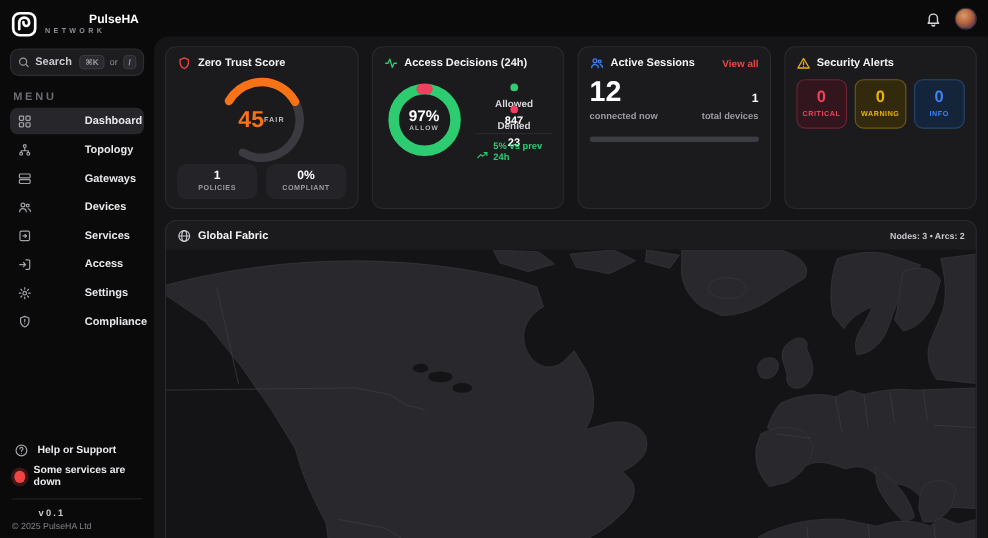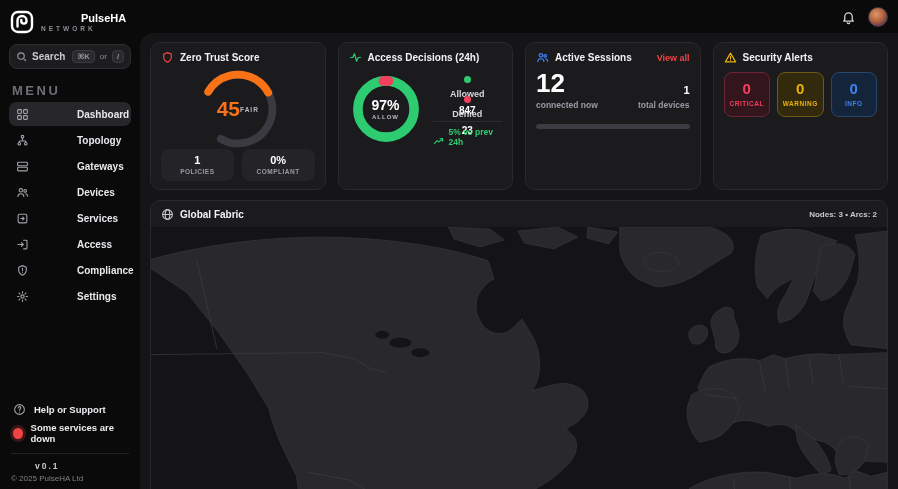--- a/index.html
+++ b/index.html
@@ -17,21 +17,21 @@
   .brand { display:flex; align-items:center; gap:7px; padding:2px 1px 10px 1px; }
   .brand-logo { width:24px; height:24px; color:#fff; }
   .brand-name { font-size:11px; font-weight:bold; color:#fff; line-height:1.15;padding-left:40px; }
   .brand-sub { font-size:6.5px; font-weight:bold; letter-spacing:3px; color:#8d8d95; }
   .searchbox { display:flex; align-items:center; gap:5px; height:25px;
     background:#1d1d20; border:1px solid #2d2d32; border-radius:8px; padding:0 6px; }
   .searchbox .ph { font-size:10px; font-weight:bold; color:#c9c9cf; flex:1; }
   .kbd { font-size:7.5px; font-weight:bold; color:#9a9aa2; background:#2a2a2f;
     border:1px solid #3a3a40; border-radius:4px; padding:1px 4px; }
   .kbd-or { font-size:8px; color:#8d8d95; }
-  .menu-label { font-size:13px; font-weight:bold; letter-spacing:2.5px; color:#6e6e76; margin:14px 0 4px 3px; }
+  .menu-label { font-size:10px; font-weight:bold; letter-spacing:2.5px; color:#6e6e76; margin:14px 0 4px 3px; }
   .nav { display:flex; flex-direction:column; gap:2px; }
   .nav-item { display:flex; align-items:center; gap:8px; height:24px;
     padding:0 7px; border-radius:7px; color:#e8e8ec; cursor:pointer; }
   .nav-item.active { background:#27272b; }
   .nav-item .nicon { width:13px; height:13px; color:#a2a2aa; flex:0 0 auto; }
   .nav-item .nlabel { font-size:10px; font-weight:bold;padding-left:40px; }
   .side-spacer { flex:1; }
   .side-foot-item { display:flex; align-items:center; gap:8px; height:24px; padding:0 4px; }
   .side-foot-item .flabel { font-size:9.5px; font-weight:bold; color:#ececf0; }
   .status-dot { width:11px; height:11px; border-radius:50%;
@@ -208,35 +208,35 @@
       <span class="nicon">
         <svg viewBox="0 0 24 24" fill="none" stroke="currentColor" stroke-width="2" stroke-linecap="round" stroke-linejoin="round">
           <path d="M14 4 h4.5 a1.8 1.8 0 0 1 1.8 1.8 v12.4 a1.8 1.8 0 0 1 -1.8 1.8 H14"></path>
           <path d="M3.5 12 h10 M10 8.5 L13.5 12 L10 15.5"></path>
         </svg>
         </span>
       <span class="nlabel">Access</span>
     </div>
     <div class="nav-item">
       <span class="nicon">
+        <svg viewBox="0 0 24 24" fill="none" stroke="currentColor" stroke-width="2" stroke-linecap="round">
+          <circle cx="12" cy="12" r="3"></circle>
+          <path d="M12 2.8 v2.6 M12 18.6 v2.6 M2.8 12 h2.6 M18.6 12 h2.6 M5.5 5.5 l1.9 1.9 M16.6 16.6 l1.9 1.9 M18.5 5.5 l-1.9 1.9 M7.4 16.6 l-1.9 1.9"></path>
+        </svg>
+        </span>
+      <span class="nlabel">Settings</span>
+    </div>
+    <div class="nav-item">
+      <span class="nicon">
         <svg viewBox="0 0 24 24" fill="none" stroke="currentColor" stroke-width="2" stroke-linecap="round" stroke-linejoin="round">
           <path d="M12 3 l7 2.8 V11 c0 4.6 -3 7.8 -7 9.8 c-4-2-7-5.2-7-9.8 V5.8 Z"></path>
             <path d="M12 8 v4 M12 15 h.01"></path>
         </svg>
         </span>
       <span class="nlabel">Compliance</span>
-    </div>
-    <div class="nav-item">
-      <span class="nicon">
-        <svg viewBox="0 0 24 24" fill="none" stroke="currentColor" stroke-width="2" stroke-linecap="round">
-          <circle cx="12" cy="12" r="3"></circle>
-          <path d="M12 2.8 v2.6 M12 18.6 v2.6 M2.8 12 h2.6 M18.6 12 h2.6 M5.5 5.5 l1.9 1.9 M16.6 16.6 l1.9 1.9 M18.5 5.5 l-1.9 1.9 M7.4 16.6 l-1.9 1.9"></path>
-        </svg>
-        </span>
-      <span class="nlabel">Settings</span>
     </div>
   </div>
 
   <div class="side-spacer"></div>
 
   <div class="side-foot-item">
     <span class="nicon" style="width:13px;height:13px;color:#a2a2aa">
       <svg viewBox="0 0 24 24" fill="none" stroke="currentColor" stroke-width="2" stroke-linecap="round">
         <circle cx="12" cy="12" r="9"></circle>
           <path d="M9.5 9.2 a2.5 2.5 0 1 1 3.4 2.4 c-.7 .3-.9 .8-.9 1.6"></path>

